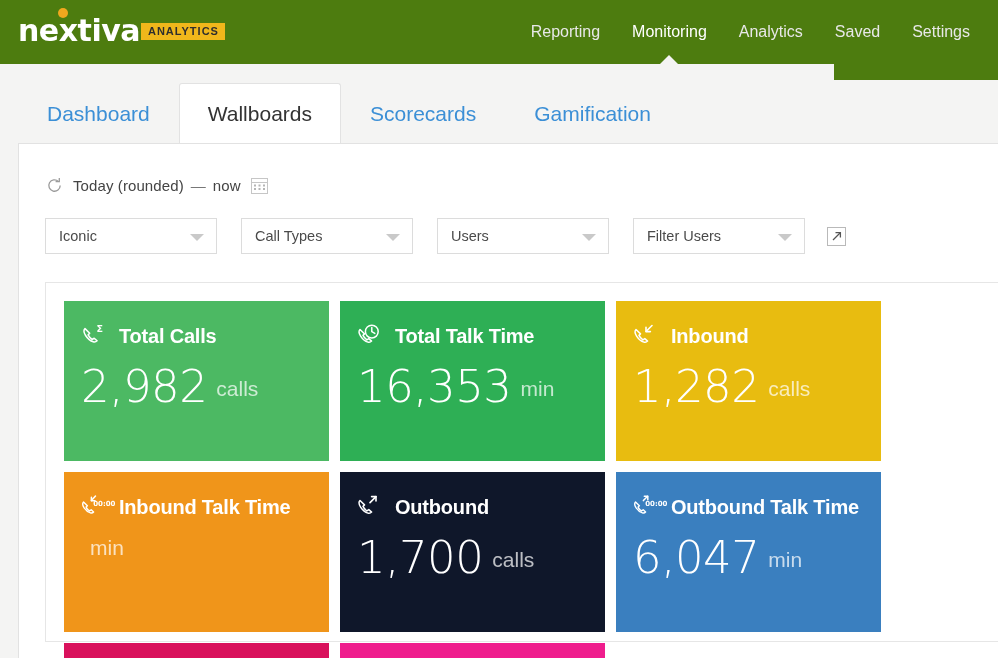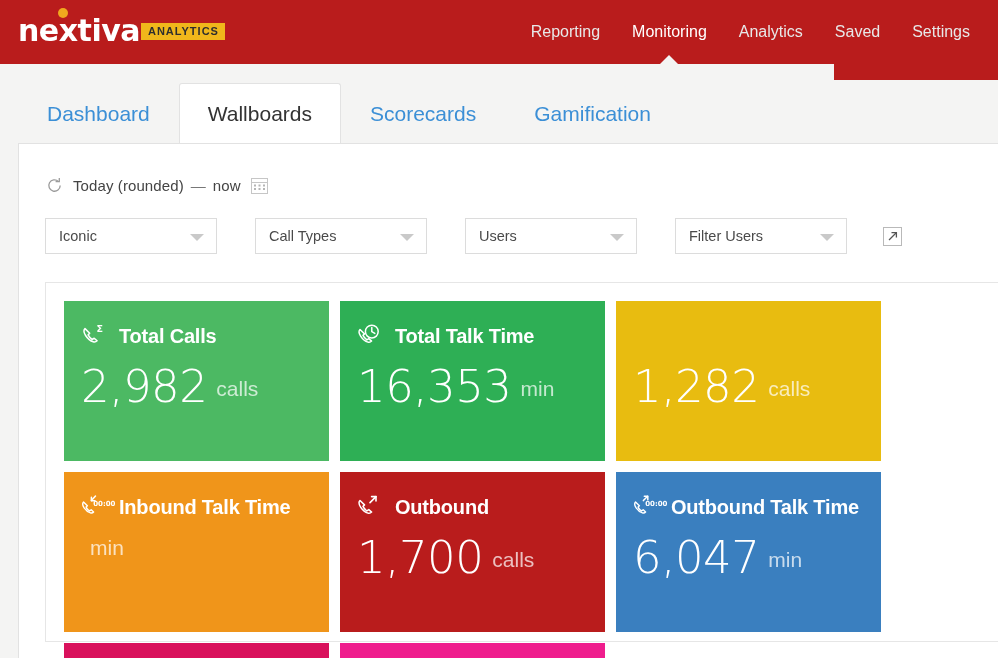--- a/index.html
+++ b/index.html
@@ -12,21 +12,21 @@
     font-family: "Liberation Sans", sans-serif;
     -webkit-font-smoothing: antialiased;
   }
 
   
   .topbar {
     position: absolute;
     top: 0; left: 0;
     width: 998px;
     height: 80px;
-    background: #b91c1c;
+    background: #4d7c0f;
   }
 
   .logo {
     position: absolute;
     left: 18px;
     top: 14px;
     display: flex;
     align-items: center;
     height: 34px;
   }
@@ -172,21 +172,21 @@
     left: 26px;
     display: flex;
     align-items: center;
   }
   .select {
     position: relative;
     width: 172px;
     height: 36px;
     border: 1px solid #dcdcdc;
     background: #ffffff;
-    margin-right: 38px;
+    margin-right: 24px;
     display: flex;
     align-items: center;
     padding-left: 13px;
     cursor: pointer;
   }
   .select-label {
     font-size: 14.5px;
     color: #4a4a4a;
   }
   .select-arrow {
@@ -400,20 +400,30 @@
           </span>
           <span class="card-title">Total Talk Time</span>
         </div>
         <div class="card-value-row">
           <span class="card-value">16,353</span>
           <span class="card-unit">min</span>
         </div>
       </div>
 
       <div class="card" style="background:#e8bc10">
+        <div class="card-head">
+          <span class="card-icon">
+            <svg width="30" height="26" viewBox="0 0 30 26">
+              <path d="M3 6.5c-1.4 1.4-1.2 3.8.6 6.6 1.8 2.8 5 5.3 7.3 6 1.7.5 2.9-.1 3.7-1l-2.8-2.5-1.9 1.2c-1.3-.8-3.2-2.9-3.9-4.4l1.5-1.5z" fill="none" stroke="#fff" stroke-width="1.5" stroke-linejoin="round"></path>
+              <path d="M19 2.5 L13 8.5" stroke="#fff" stroke-width="1.6" fill="none" stroke-linecap="round"></path>
+              <path d="M13 4.2 L13 8.6 L17.4 8.6" stroke="#fff" stroke-width="1.6" fill="none" stroke-linecap="round" stroke-linejoin="round"></path>
+            </svg>
+          </span>
+          <span class="card-title">Inbound</span>
+        </div>
         <div class="card-value-row">
           <span class="card-value">1,282</span>
           <span class="card-unit">calls</span>
         </div>
       </div>
 
       <div class="card" style="background:#f0951a">
         <div class="card-head">
           <span class="card-icon">
             <svg width="30" height="26" viewBox="0 0 30 26">
@@ -423,21 +433,21 @@
               <text x="12.2" y="11.8" fill="#fff" font-size="7" font-weight="bold" font-family="DejaVu Sans, sans-serif">00:00</text>
             </svg>
           </span>
           <span class="card-title">Inbound Talk Time</span>
         </div>
         <div class="card-value-row">
           <span class="card-unit">min</span>
         </div>
       </div>
 
-      <div class="card" style="background:#b91c1c">
+      <div class="card" style="background:#0f172a">
         <div class="card-head">
           <span class="card-icon">
             <svg width="30" height="26" viewBox="0 0 30 26">
               <path d="M3 6.5c-1.4 1.4-1.2 3.8.6 6.6 1.8 2.8 5 5.3 7.3 6 1.7.5 2.9-.1 3.7-1l-2.8-2.5-1.9 1.2c-1.3-.8-3.2-2.9-3.9-4.4l1.5-1.5z" fill="none" stroke="#fff" stroke-width="1.5" stroke-linejoin="round"></path>
               <path d="M13 8.6 L19 2.6" stroke="#fff" stroke-width="1.6" fill="none" stroke-linecap="round"></path>
               <path d="M14.6 2.6 L19 2.6 L19 7" stroke="#fff" stroke-width="1.6" fill="none" stroke-linecap="round" stroke-linejoin="round"></path>
             </svg>
           </span>
           <span class="card-title">Outbound</span>
         </div>

